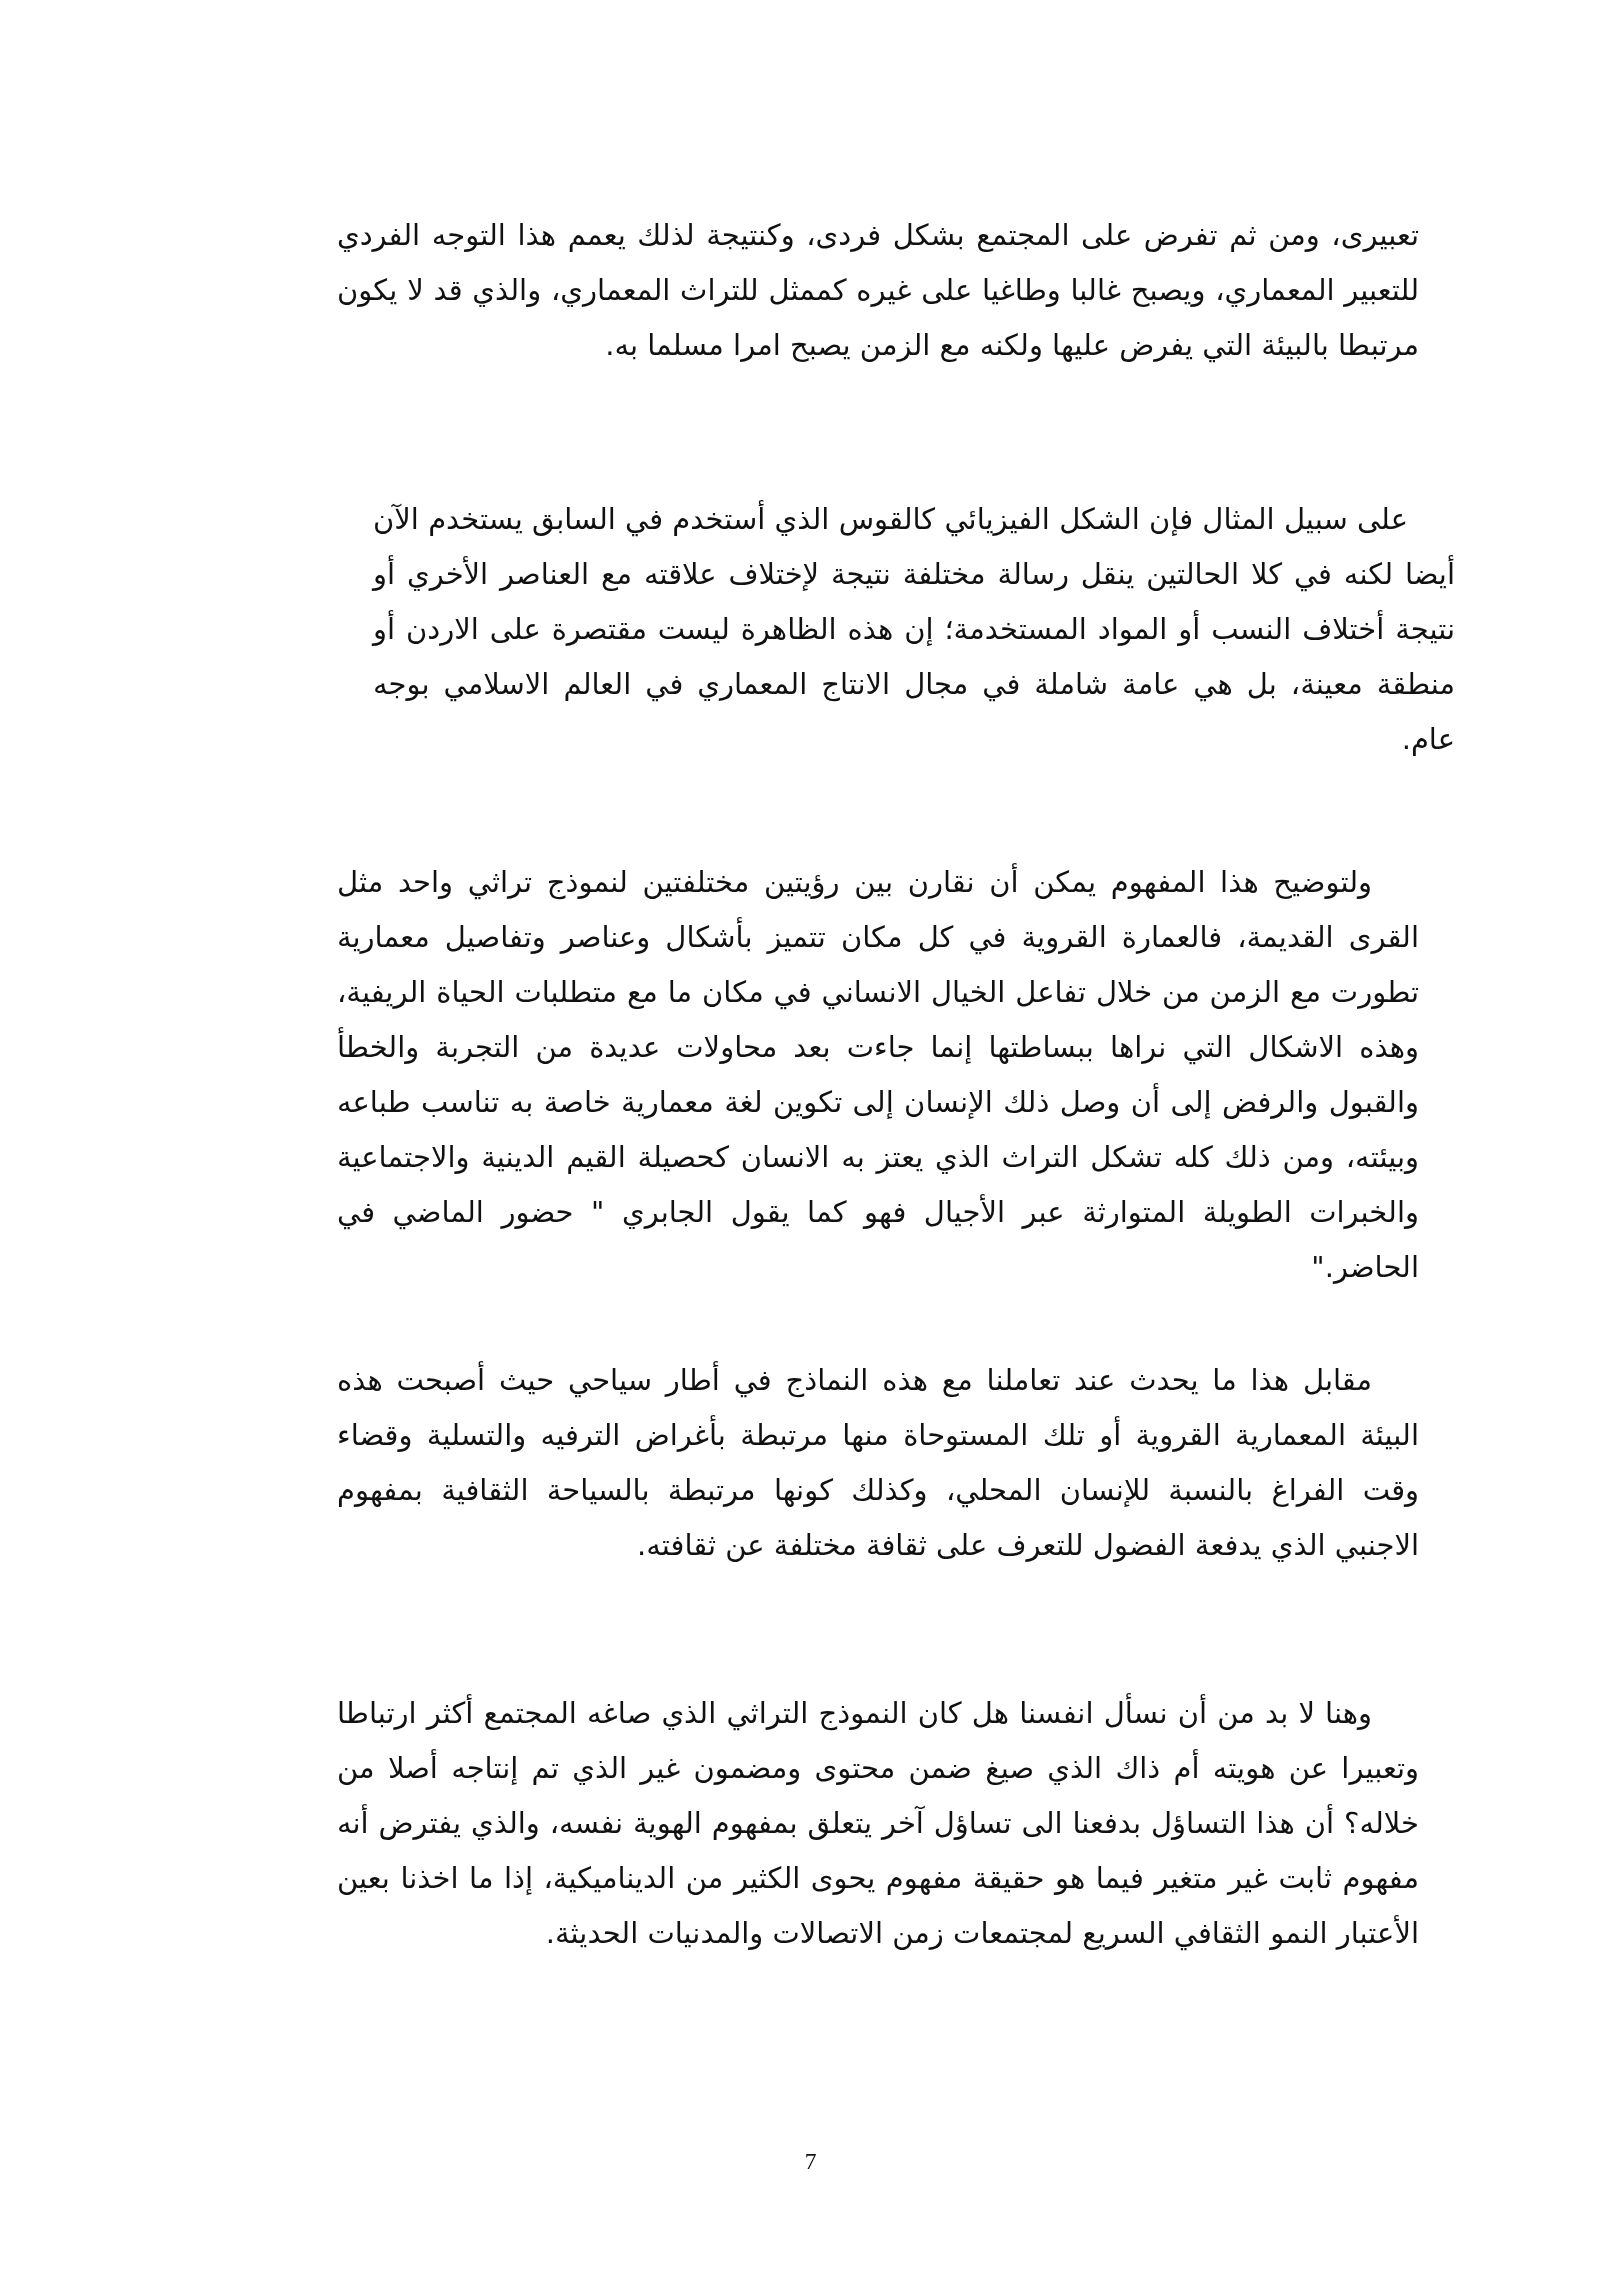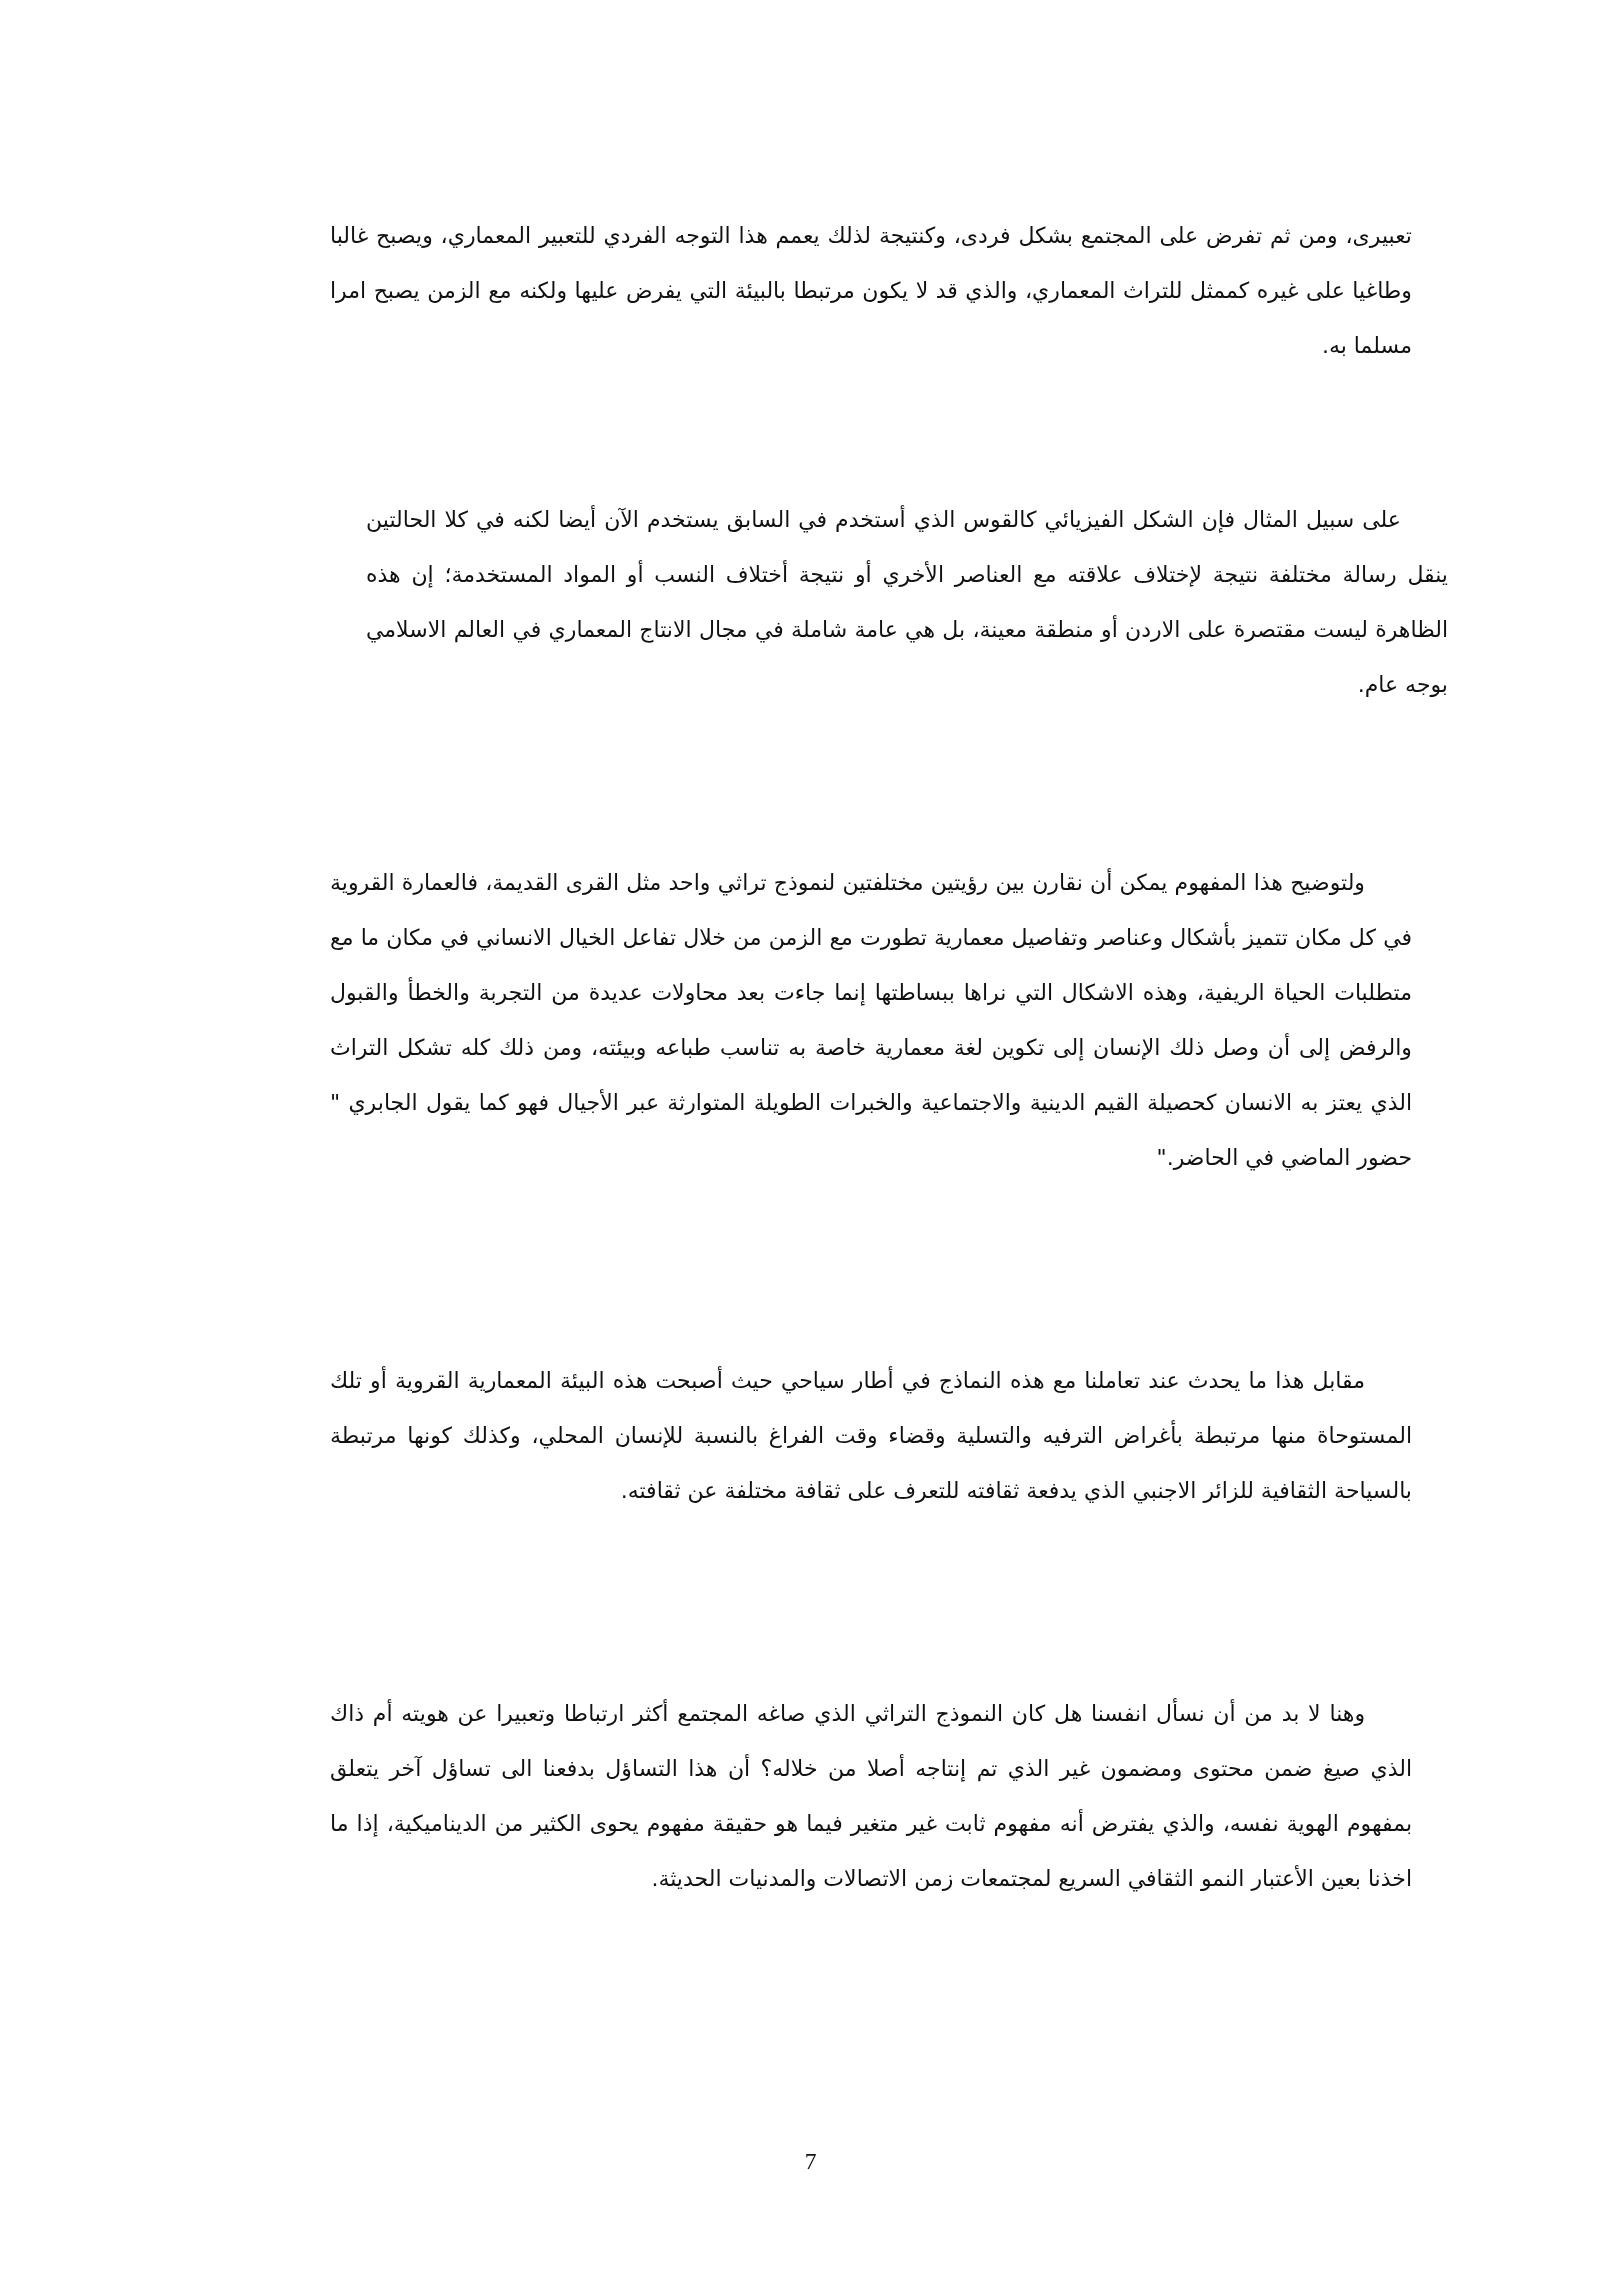--- a/index.html
+++ b/index.html
@@ -26,24 +26,24 @@
     .body-text {
       position: absolute;
       left: 326px;
       width: 1082px;
       direction: rtl;
       text-align: justify;
       text-align-last: right;
     }
     .para {
       position: absolute;
-      left: 4px;
+      left: 11px;
       width: 1082px;
       margin: 0;
-      font-size: 22px;
+      font-size: 29px;
       line-height: 55px;
       text-align: justify;
       text-align-last: right;
     }
     .para.indent {
       text-indent: 47px;
     }
     #p1 { top: 208px; }
     #p2 { top: 492px; margin-left: 36px; }
     #p3 { top: 855px; }
@@ -63,18 +63,18 @@
     }
   </style>
 </head>
 <body>
 
 <div class="page">
   <div class="body-text">
     <p id="p1" class="para">تعبيرى، ومن ثم تفرض على المجتمع بشكل فردى، وكنتيجة لذلك يعمم هذا التوجه الفردي للتعبير المعماري، ويصبح غالبا وطاغيا على غيره كممثل للتراث المعماري، والذي قد لا يكون مرتبطا بالبيئة التي يفرض عليها ولكنه مع الزمن يصبح امرا مسلما به.</p>
     <p id="p2" class="para indent">على سبيل المثال فإن الشكل الفيزيائي كالقوس الذي أستخدم في السابق يستخدم الآن أيضا لكنه في كلا الحالتين ينقل رسالة مختلفة نتيجة لإختلاف علاقته مع العناصر الأخري أو نتيجة أختلاف النسب أو المواد المستخدمة؛ إن هذه الظاهرة ليست مقتصرة على الاردن أو منطقة معينة، بل هي عامة شاملة في مجال الانتاج المعماري في العالم الاسلامي بوجه عام.</p>
     <p id="p3" class="para indent">ولتوضيح هذا المفهوم يمكن أن نقارن بين رؤيتين مختلفتين لنموذج تراثي واحد مثل القرى القديمة، فالعمارة القروية في كل مكان تتميز بأشكال وعناصر وتفاصيل معمارية تطورت مع الزمن من خلال تفاعل الخيال الانساني في مكان ما مع متطلبات الحياة الريفية، وهذه الاشكال التي نراها ببساطتها إنما جاءت بعد محاولات عديدة من التجربة والخطأ والقبول والرفض إلى أن وصل ذلك الإنسان إلى تكوين لغة معمارية خاصة به تناسب طباعه وبيئته، ومن ذلك كله تشكل التراث الذي يعتز به الانسان كحصيلة القيم الدينية والاجتماعية والخبرات الطويلة المتوارثة عبر الأجيال فهو كما يقول الجابري " حضور الماضي في الحاضر."</p>
-    <p id="p4" class="para indent">مقابل هذا ما يحدث عند تعاملنا مع هذه النماذج في أطار سياحي حيث أصبحت هذه البيئة المعمارية القروية أو تلك المستوحاة منها مرتبطة بأغراض الترفيه والتسلية وقضاء وقت الفراغ بالنسبة للإنسان المحلي، وكذلك كونها مرتبطة بالسياحة الثقافية للزائر الاجنبي الذي يدفعة ثقافته للتعرف على ثقافة مختلفة عن ثقافته.</p>
+    <p id="p4" class="para indent">مقابل هذا ما يحدث عند تعاملنا مع هذه النماذج في أطار سياحي حيث أصبحت هذه البيئة المعمارية القروية أو تلك المستوحاة منها مرتبطة بأغراض الترفيه والتسلية وقضاء وقت الفراغ بالنسبة للإنسان المحلي، وكذلك كونها مرتبطة بالسياحة الثقافية بمفهوم الاجنبي الذي يدفعة الفضول للتعرف على ثقافة مختلفة عن ثقافته.</p>
     <p id="p5" class="para indent">وهنا لا بد من أن نسأل انفسنا هل كان النموذج التراثي الذي صاغه المجتمع أكثر ارتباطا وتعبيرا عن هويته أم ذاك الذي صيغ ضمن محتوى ومضمون غير الذي تم إنتاجه أصلا من خلاله؟ أن هذا التساؤل بدفعنا الى تساؤل آخر يتعلق بمفهوم الهوية نفسه، والذي يفترض أنه مفهوم ثابت غير متغير فيما هو حقيقة مفهوم يحوى الكثير من الديناميكية، إذا ما اخذنا بعين الأعتبار النمو الثقافي السريع لمجتمعات زمن الاتصالات والمدنيات الحديثة.</p>
   </div>
   <div class="page-number">7</div>
 </div>
 
 
 </body></html>

